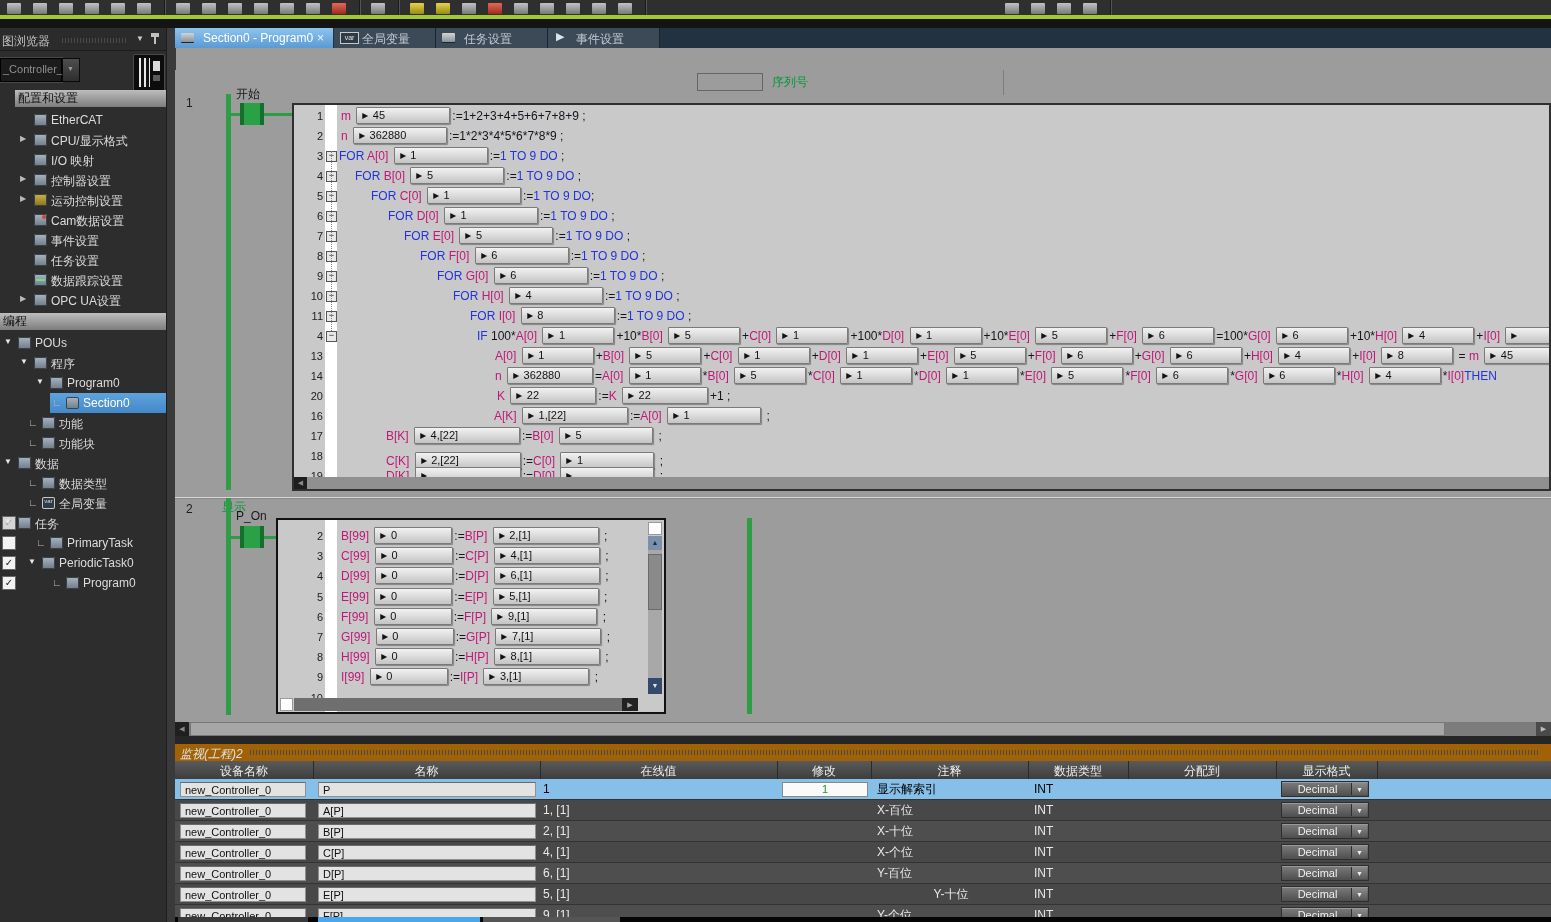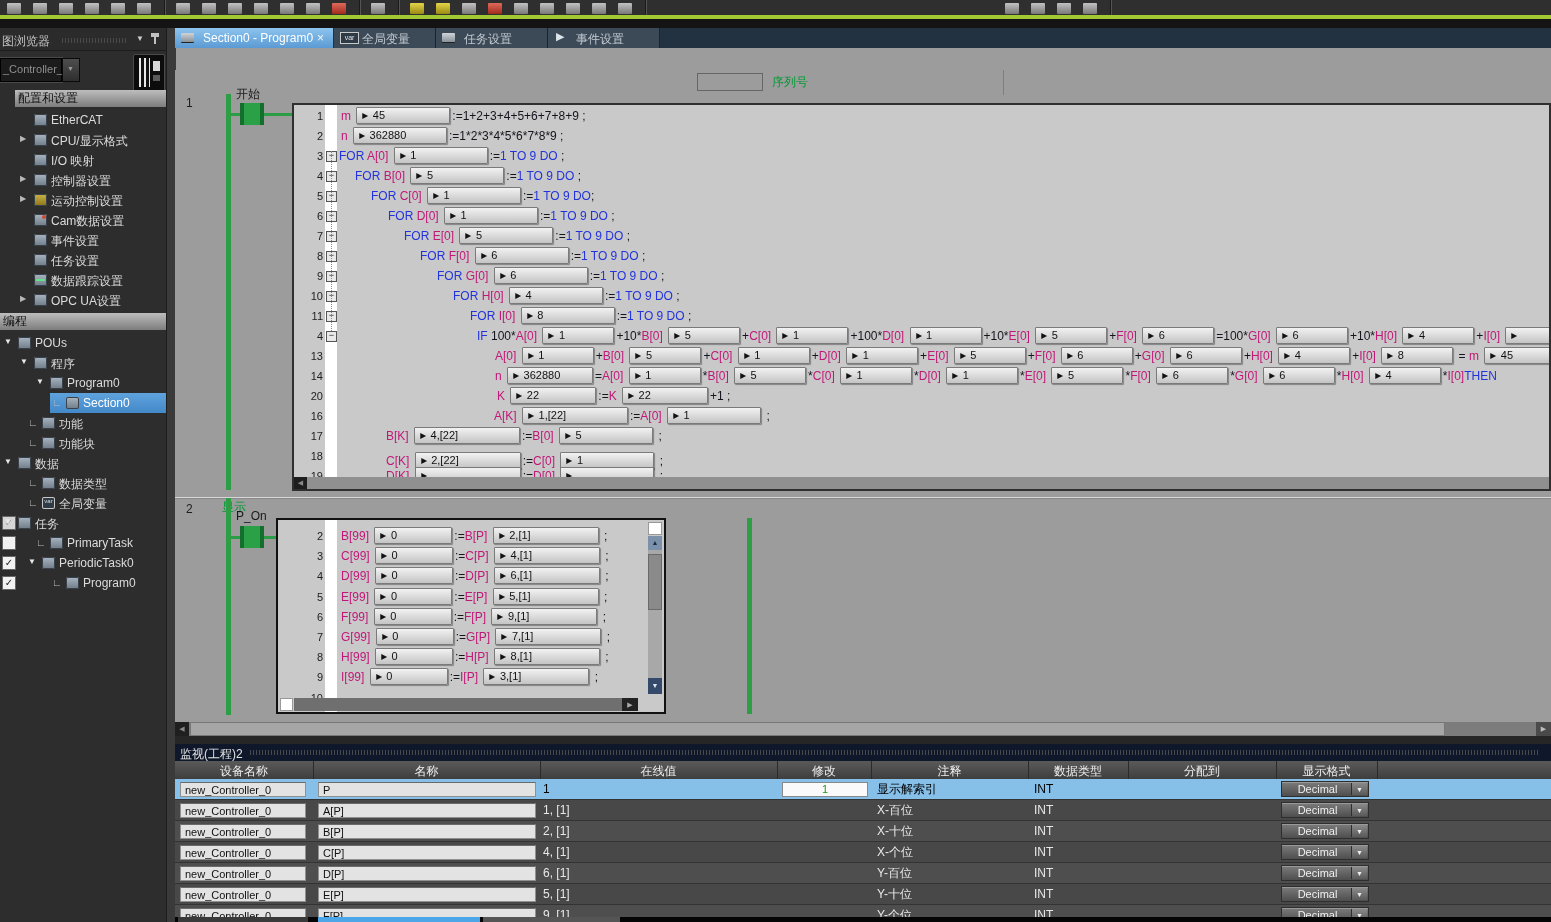--- a/index.html
+++ b/index.html
@@ -400,21 +400,21 @@
 
   <div class="abs" id="editor-hscroll" style="left:175px;top:722px;width:1376px;height:14px;background:#7c7c7c;">
       <div style="position: absolute; left: 0px; top: 0px; width: 14px; height: 14px; background: rgb(31, 31, 31); color: rgb(136, 136, 136); font-size: 7px; line-height: 14px; text-align: center;">◀</div>
       <div style="position: absolute; left: 15px; top: 0px; width: 1255px; height: 14px; background: rgb(166, 166, 166); border: 1px solid rgb(119, 119, 119); box-sizing: border-box;"></div>
       <div style="position: absolute; left: 1361px; top: 0px; width: 15px; height: 14px; background: rgb(74, 74, 74); color: rgb(187, 187, 187); font-size: 7px; line-height: 14px; text-align: center;">▶</div>
     </div>
 
   <div class="abs" style="left:175px;top:736px;width:1376px;height:8px;background:#262626;"></div>
 
   <div class="abs" id="watchpanel" style="left:175px;top:744px;width:1376px;height:178px;background:#3f3f3f;overflow:hidden;">
-      <div style="position: absolute; left: 0px; top: 0px; width: 1376px; height: 17px; background: #0f172a; border-bottom: 1px solid rgb(34, 34, 34);">
+      <div style="position: absolute; left: 0px; top: 0px; width: 1376px; height: 17px; background: #a16207; border-bottom: 1px solid rgb(34, 34, 34); font-style: italic;">
         <div style="position: absolute; left: 5px; top: 2px; font-size: 12px; color: rgb(224, 224, 224);">监视(工程)2</div>
         <div style="position: absolute; left: 75px; top: 6px; width: 1290px; height: 5px; background: repeating-linear-gradient(90deg, rgb(74, 74, 74) 0px, rgb(74, 74, 74) 1px, transparent 1px, transparent 3px);"></div>
       </div>
       <div style="position: absolute; left: 0px; top: 17px; width: 1376px; height: 18px; background: linear-gradient(rgb(90, 90, 90), rgb(62, 62, 62));">
         <div style="position: absolute; left: 0px; top: 2px; width: 138px; text-align: center; font-size: 12px; color: rgb(238, 238, 238);">设备名称</div>
         <div style="position: absolute; left: 138px; top: 2px; width: 227px; text-align: center; font-size: 12px; color: rgb(238, 238, 238);">名称</div>
         <div style="position: absolute; left: 365px; top: 2px; width: 237px; text-align: center; font-size: 12px; color: rgb(238, 238, 238);">在线值</div>
         <div style="position: absolute; left: 602px; top: 2px; width: 94px; text-align: center; font-size: 12px; color: rgb(238, 238, 238);">修改</div>
         <div style="position: absolute; left: 696px; top: 2px; width: 157px; text-align: center; font-size: 12px; color: rgb(238, 238, 238);">注释</div>
         <div style="position: absolute; left: 853px; top: 2px; width: 100px; text-align: center; font-size: 12px; color: rgb(238, 238, 238);">数据类型</div>
@@ -474,21 +474,21 @@
         <div class="wcell" style="position: absolute; left: 368px; width: 230px; color: rgb(232, 232, 232);">6, [1]</div>
         <div class="wcell" style="position: absolute; left: 702px; width: 148px; color: rgb(232, 232, 232);">Y-百位</div>
         <div class="wcell" style="position: absolute; left: 859px; width: 92px; color: rgb(232, 232, 232);">INT</div>
         <div class="wcell" style="position: absolute; left: 958px; width: 140px; color: rgb(232, 232, 232);"></div>
         <div class="ddbtn" style="position: absolute; left: 1106px; width: 88px; padding-right: 15px;">Decimal<div class="arr" style="position: absolute;">▼</div></div>
       </div>
       <div style="position: absolute; left: 0px; top: 140px; width: 1376px; height: 21px; background: rgb(72, 72, 72); border-bottom: 1px solid rgb(51, 51, 51); box-sizing: border-box;">
         <div class="wbox" style="position: absolute; left: 5px; width: 126px;">new_Controller_0</div>
         <div class="wbox" style="position: absolute; left: 143px; width: 218px;">E[P]</div>
         <div class="wcell" style="position: absolute; left: 368px; width: 230px; color: rgb(232, 232, 232);">5, [1]</div>
-        <div class="wcell" style="position: absolute; left: 702px; width: 148px; color: rgb(232, 232, 232);">Y-十位</div>
+        <div class="wcell" style="position: absolute; left: 702px; width: 148px; color: rgb(232, 232, 232); text-align: center;">Y-十位</div>
         <div class="wcell" style="position: absolute; left: 859px; width: 92px; color: rgb(232, 232, 232);">INT</div>
         <div class="wcell" style="position: absolute; left: 958px; width: 140px; color: rgb(232, 232, 232);"></div>
         <div class="ddbtn" style="position: absolute; left: 1106px; width: 88px; padding-right: 15px;">Decimal<div class="arr" style="position: absolute;">▼</div></div>
       </div>
       <div style="position: absolute; left: 0px; top: 161px; width: 1376px; height: 21px; background: rgb(78, 78, 78); border-bottom: 1px solid rgb(51, 51, 51); box-sizing: border-box;">
         <div class="wbox" style="position: absolute; left: 5px; width: 126px;">new_Controller_0</div>
         <div class="wbox" style="position: absolute; left: 143px; width: 218px;">F[P]</div>
         <div class="wcell" style="position: absolute; left: 368px; width: 230px; color: rgb(232, 232, 232);">9, [1]</div>
         <div class="wcell" style="position: absolute; left: 702px; width: 148px; color: rgb(232, 232, 232);">Y-个位</div>
         <div class="wcell" style="position: absolute; left: 859px; width: 92px; color: rgb(232, 232, 232);">INT</div>

